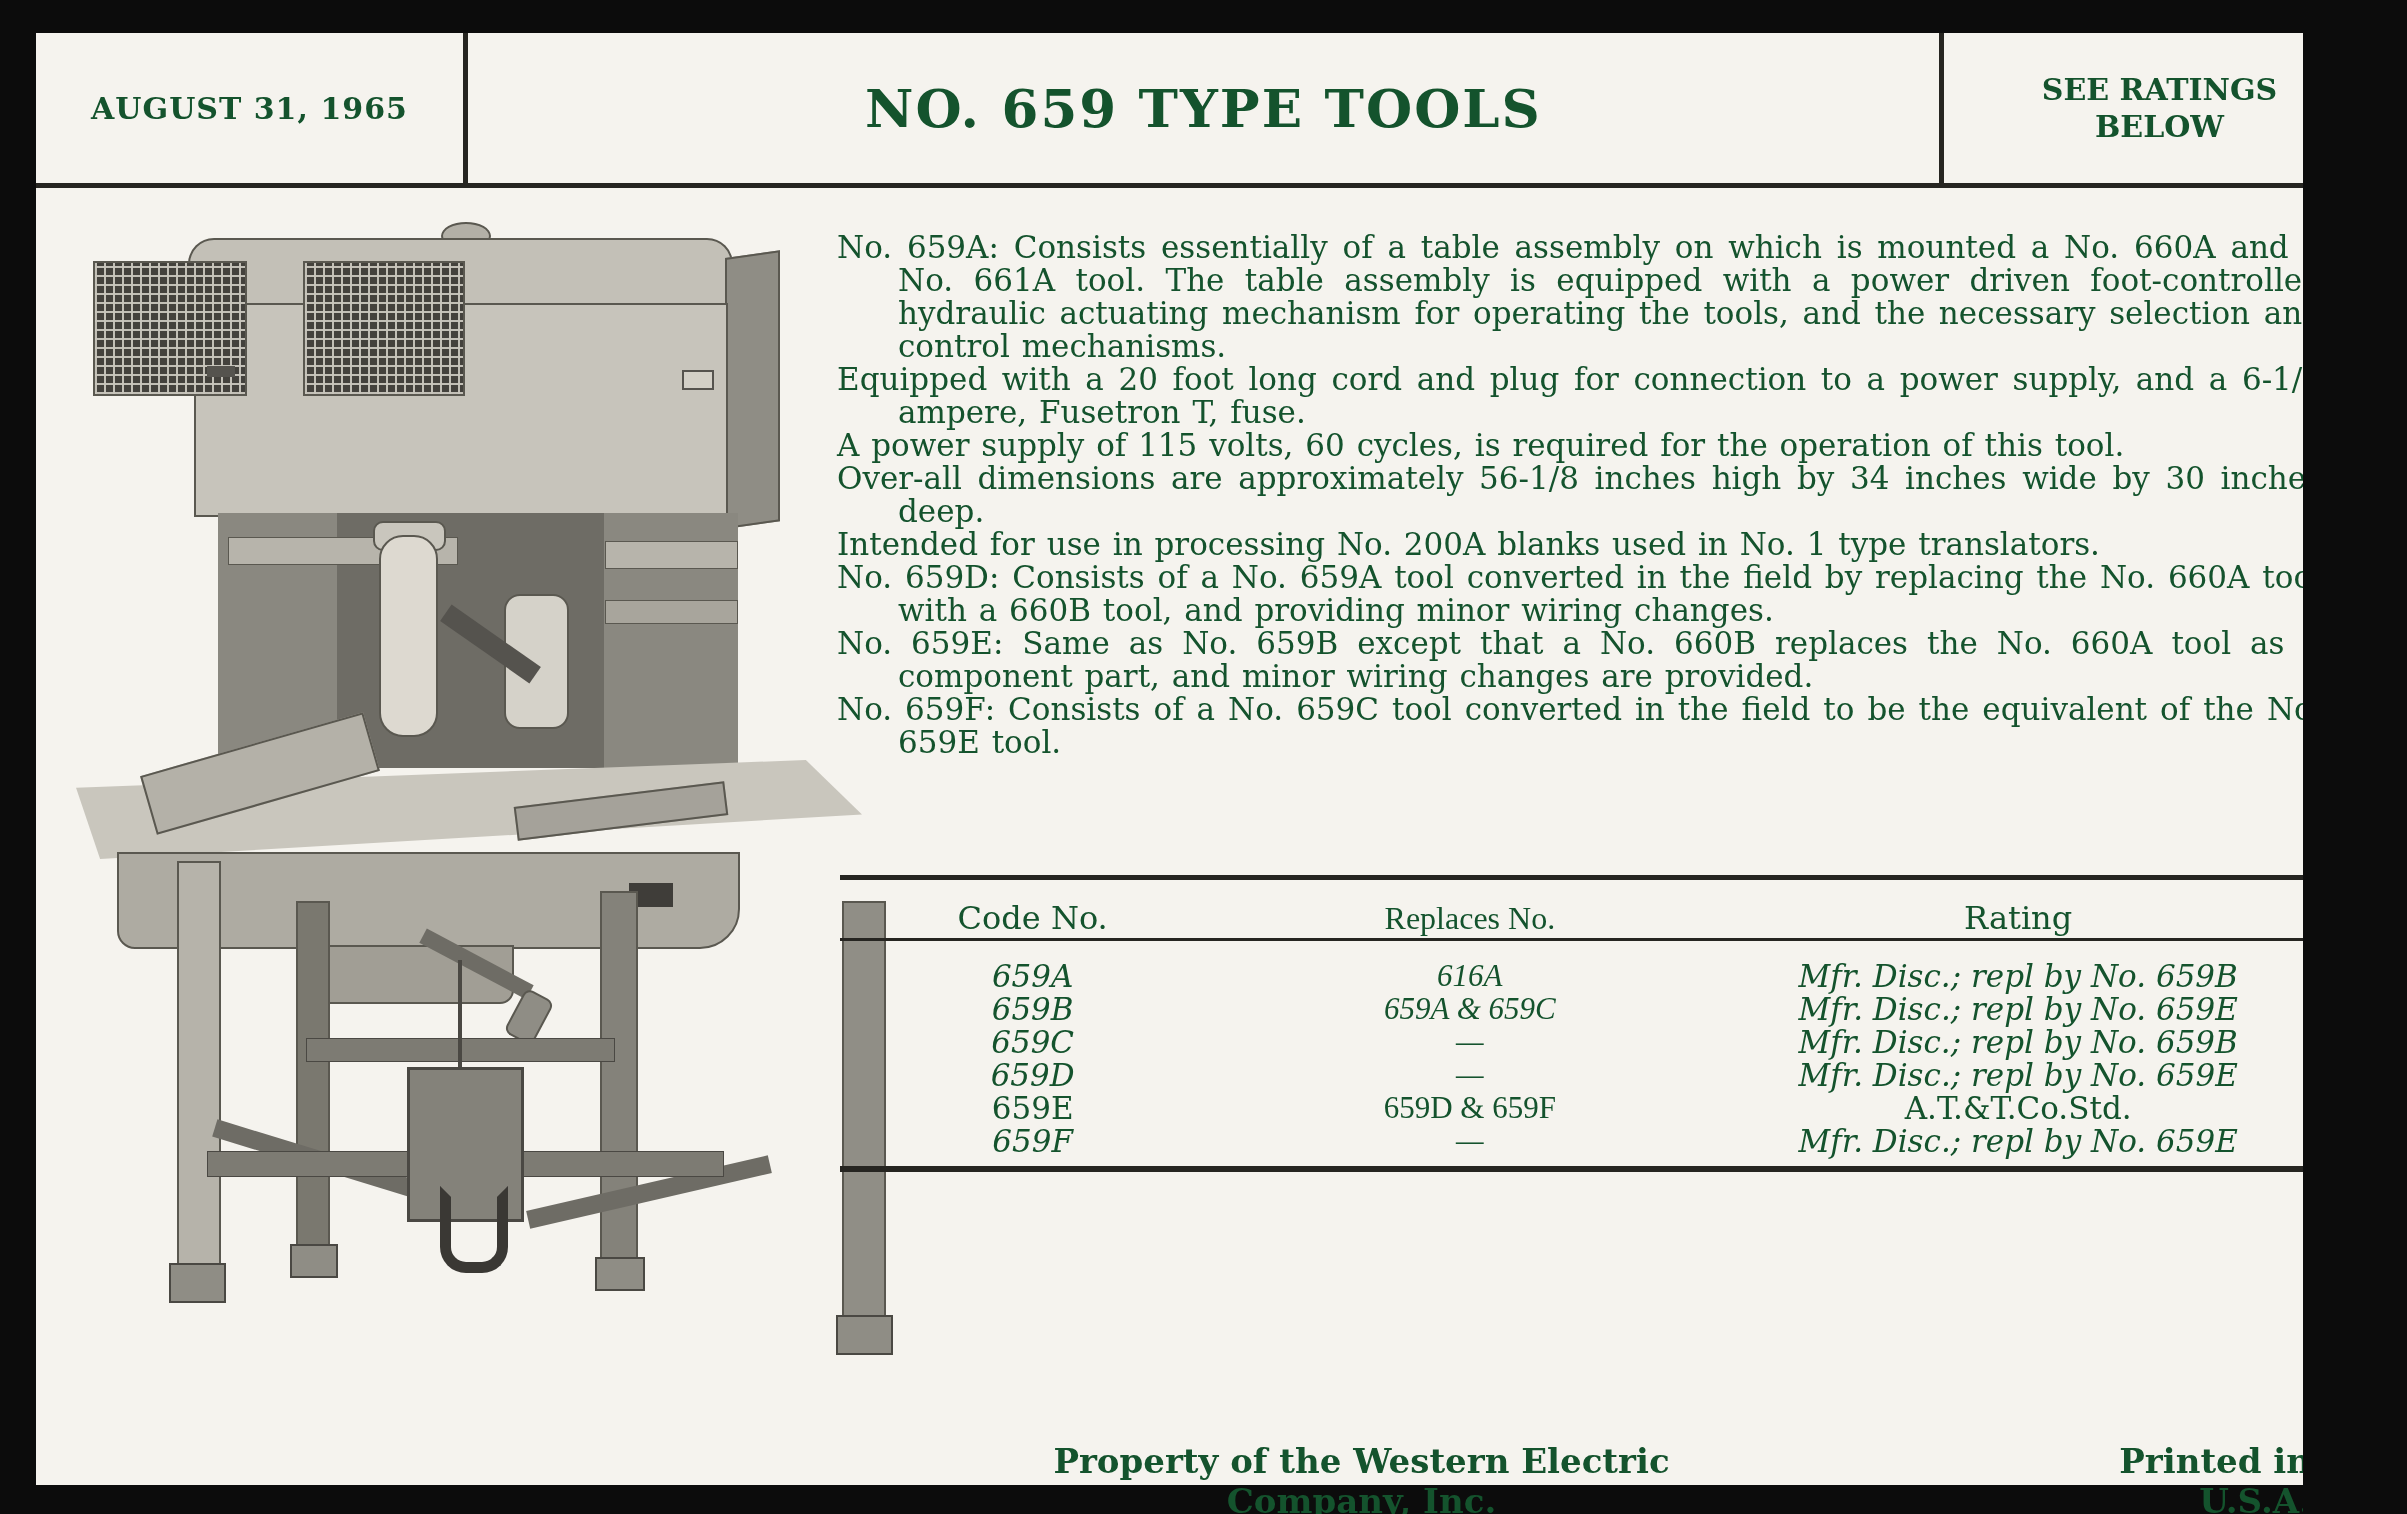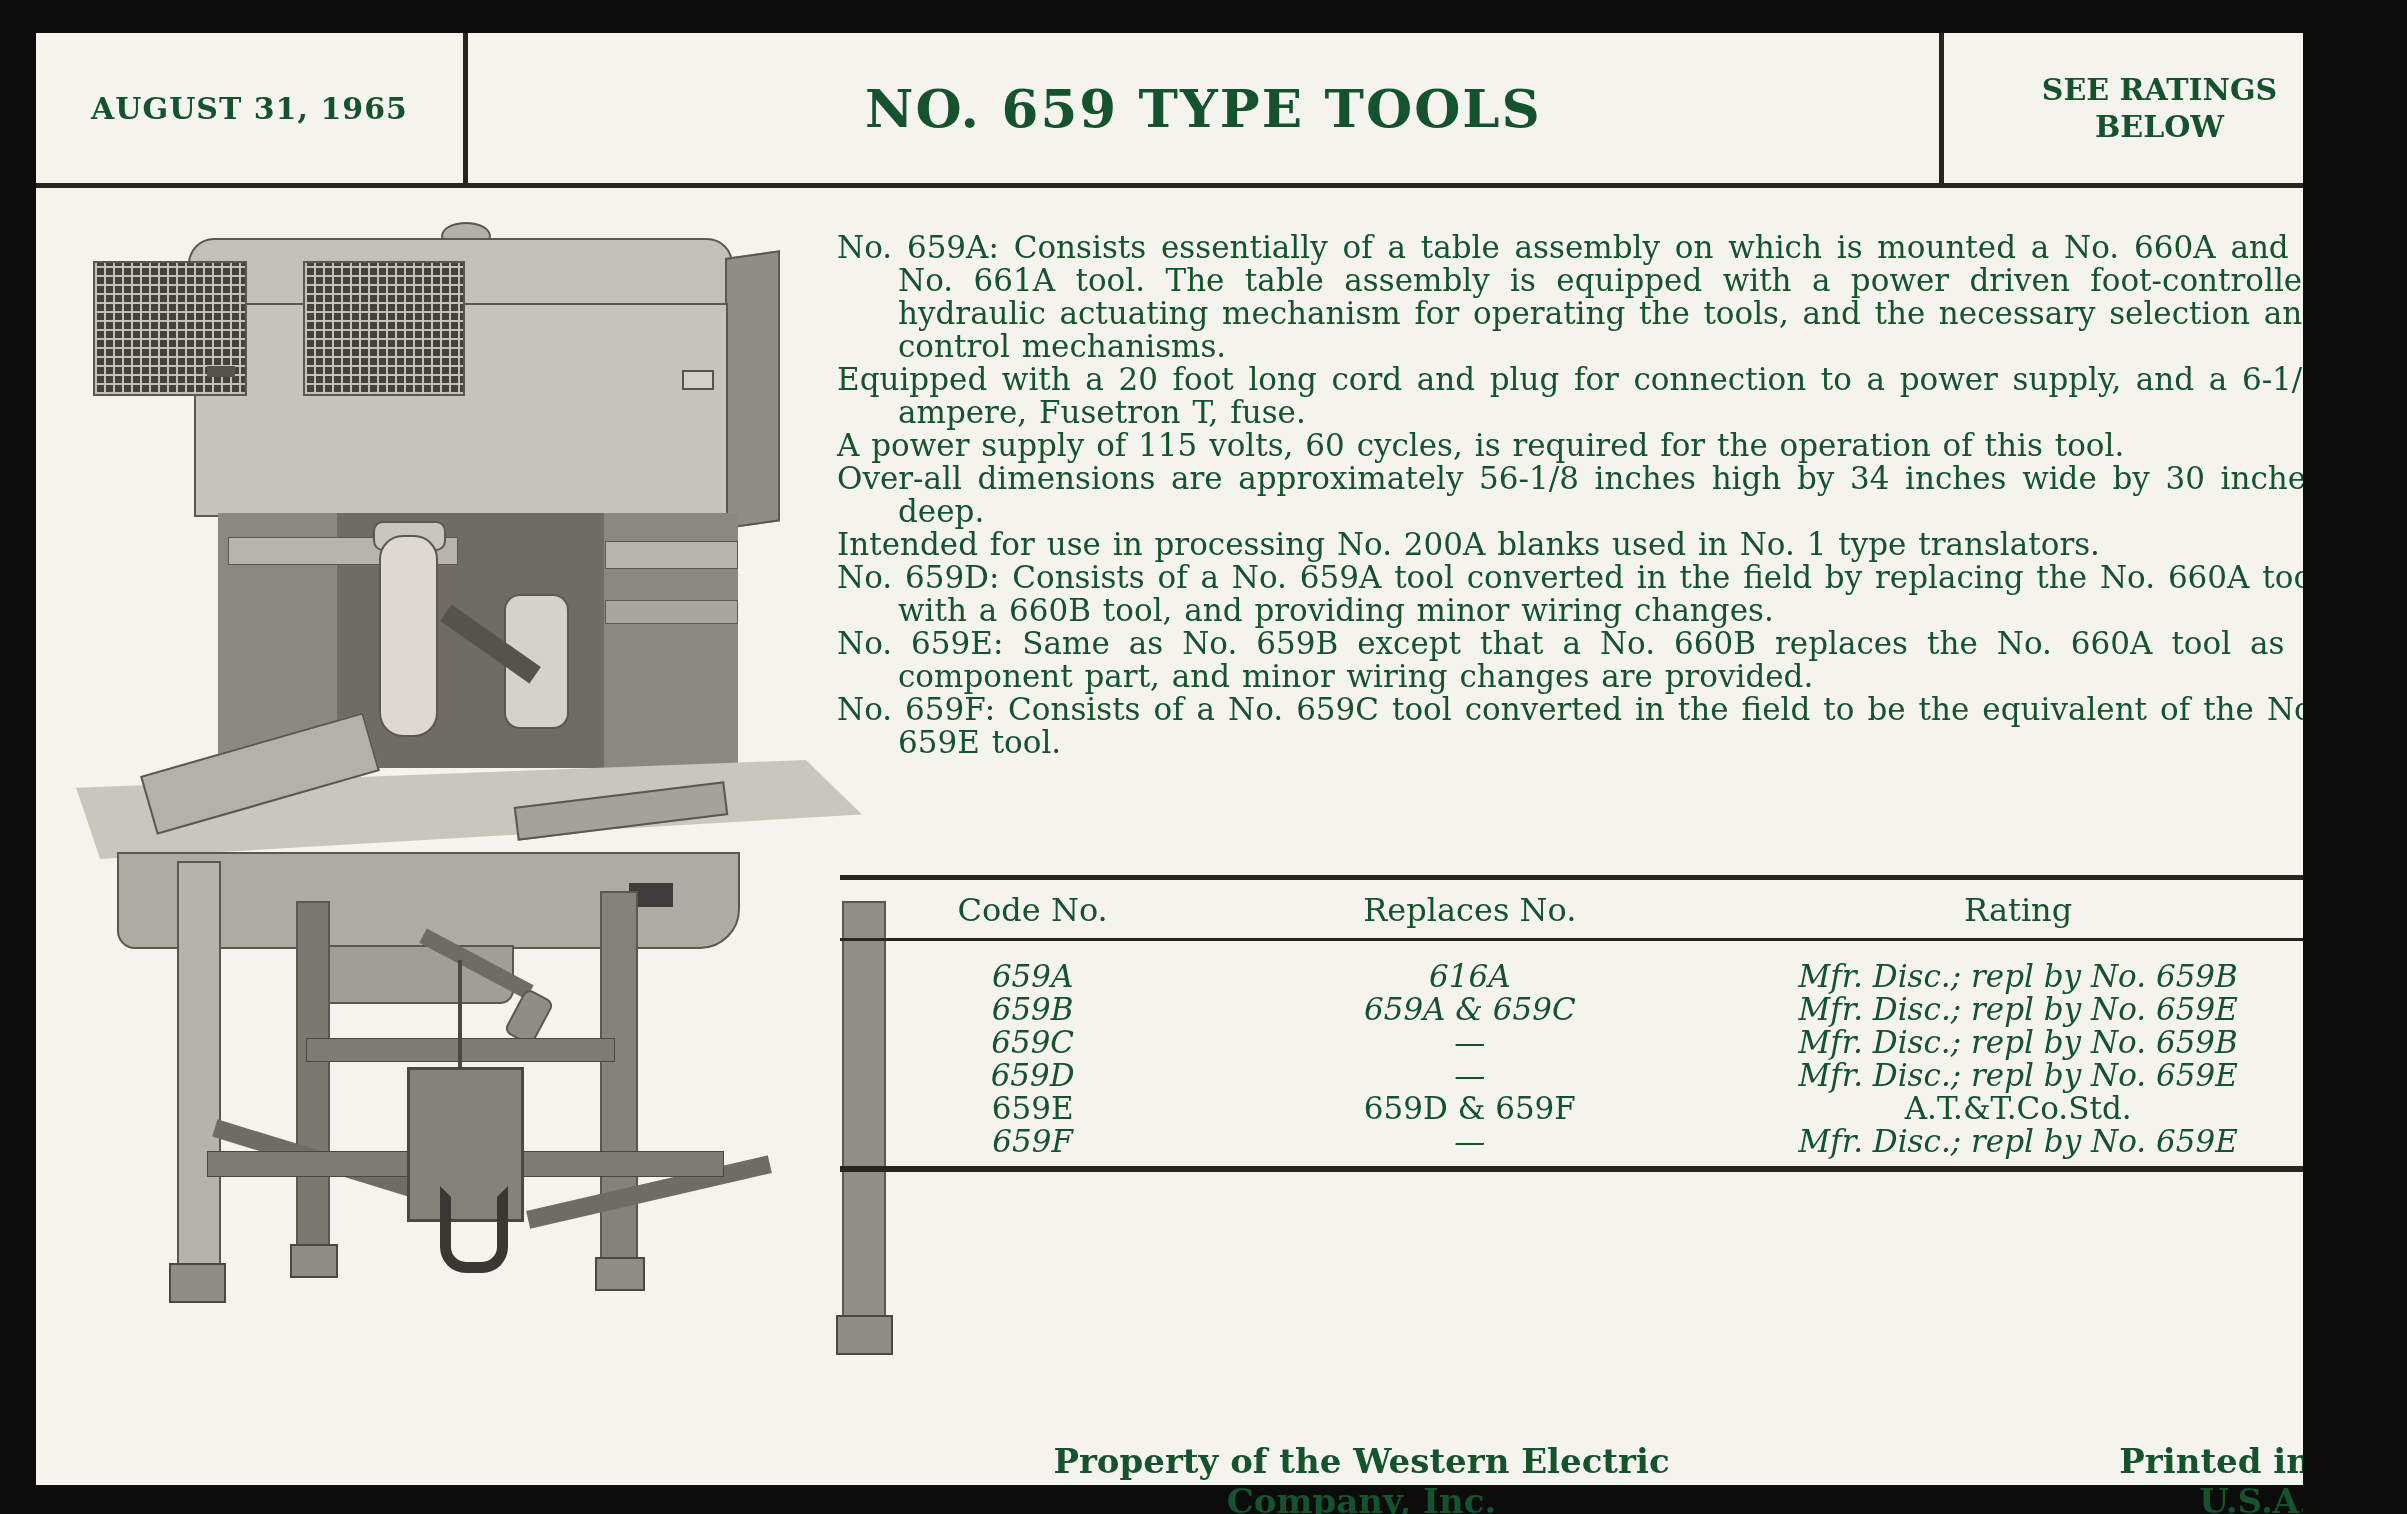--- a/index.html
+++ b/index.html
@@ -23,22 +23,22 @@
   
   .rtable{position:absolute;left:804px;top:842px;width:1482px;}
   .rule{position:absolute;left:0;width:100%;background:#262521;}
   .rule.top{top:0;height:5px;}
   .rule.mid{top:63px;height:3px;}
   .rule.bot{top:291px;height:6px;}
   .thead{position:absolute;top:16px;left:0;width:100%;height:44px;font-size:32px;}
   .tbody{position:absolute;top:83px;left:0;width:100%;}
   .trow{display:flex;height:33px;font-size:31px;}
   .tc{text-align:center;}
-  .tc.c1{width:26%;} .tc.c2{width:33%;} .tc.c3{width:41%;}
-  .thead .tc{display:inline-block;}
+  .tc.c1{width:26%;} .tc.c2{width:33%;font-family:Liberation Serif, serif;} .tc.c3{width:41%;}
+  .thead .tc{display:inline-block;margin-top:8px;}
   .row-italic .tc{font-style:italic;}
   .row-roman .tc{font-style:normal;}
 
   
   .foot{position:absolute;top:1408px;font-weight:bold;font-size:34px;}
   .foot.left{left:979px;width:693px;text-align:center;}
   .foot.right{left:1978px;width:297px;text-align:right;}
 
   
   .photo{position:absolute;left:24px;top:175px;width:802px;height:1158px;}

